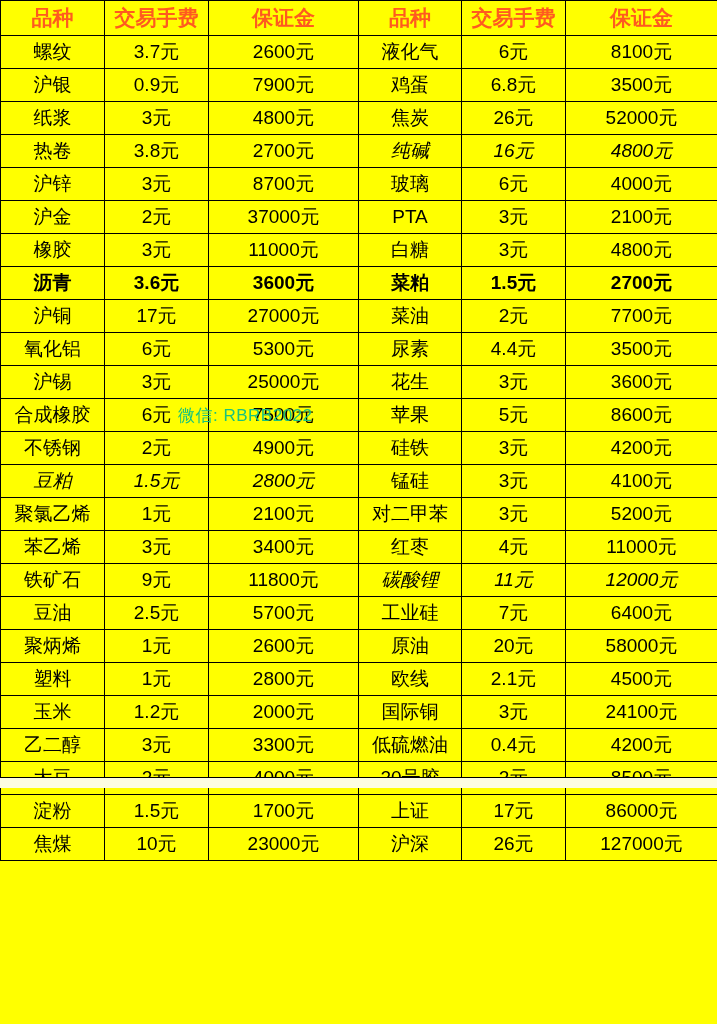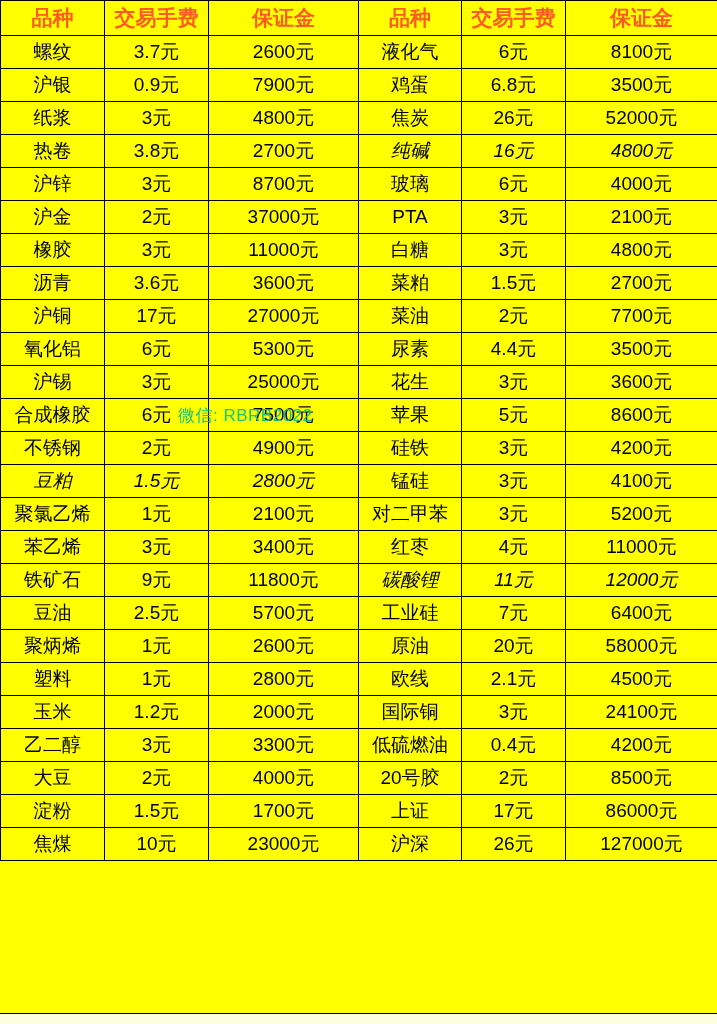--- a/index.html
+++ b/index.html
@@ -8,21 +8,21 @@
     background: #ffff00;
   }
   body {
     width: 717px;
     height: 1024px;
     font-family: "Liberation Sans", sans-serif;
     overflow: hidden;
   }
   .sheet {
     width: 717px;
-    height: 1024px;
+    height: 788px;
     background: #ffff00;
     position: relative;
     box-sizing: border-box;
     border-radius: 10px;
   }
   table.fee-table {
     width: 717px;
     border-collapse: collapse;
     table-layout: fixed;
     background: #ffff00;
@@ -53,20 +53,21 @@
     font-weight: bold;
     color: #ff5a1f;
     height: 34px;
   }
   td.hl, th.hl {
     color: #ff8a3d;
     font-style: italic;
   }
   td.tall {
     height: 62px;
+    font-weight: bold;
   }
   .watermark {
     position: absolute;
     left: 178px;
     top: 404px;
     font-size: 17px;
     color: #19c37d;
     font-family: "Liberation Sans", sans-serif;
     pointer-events: none;
     white-space: nowrap;

